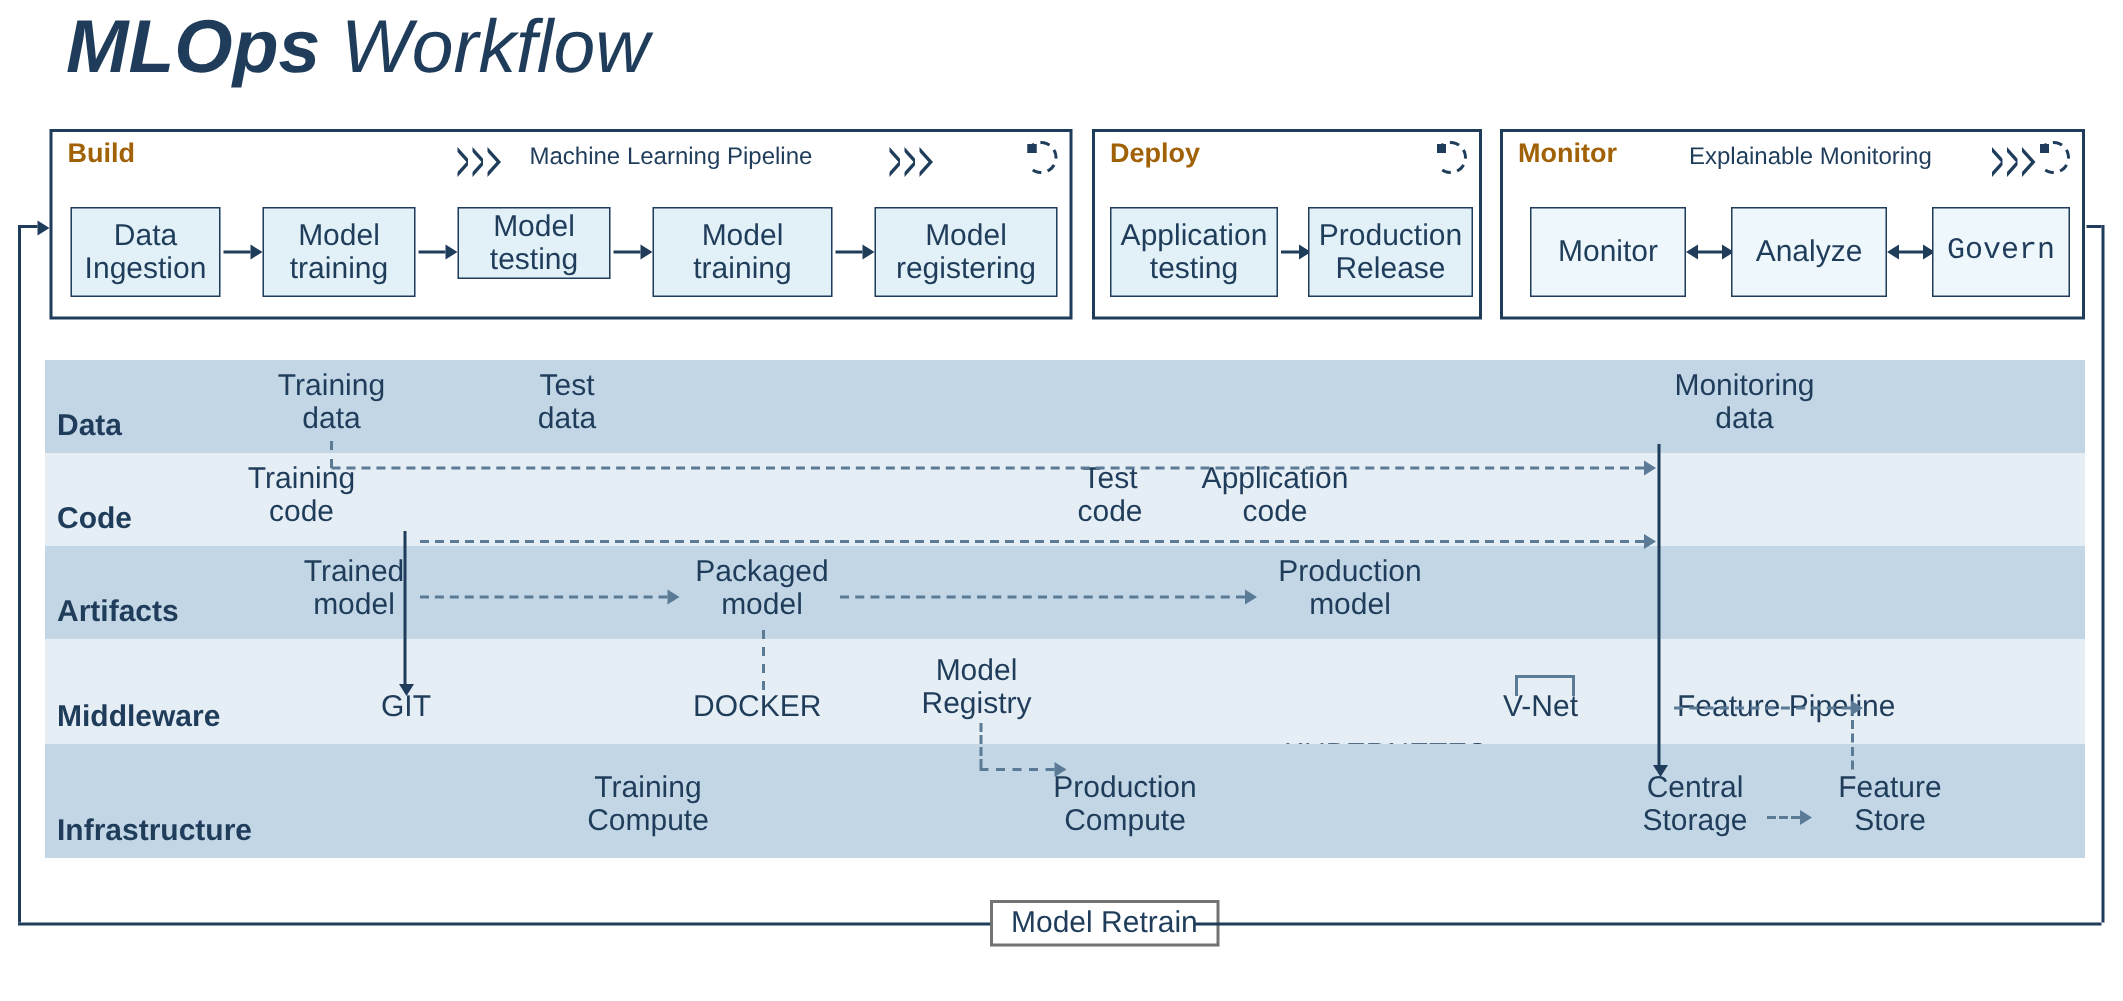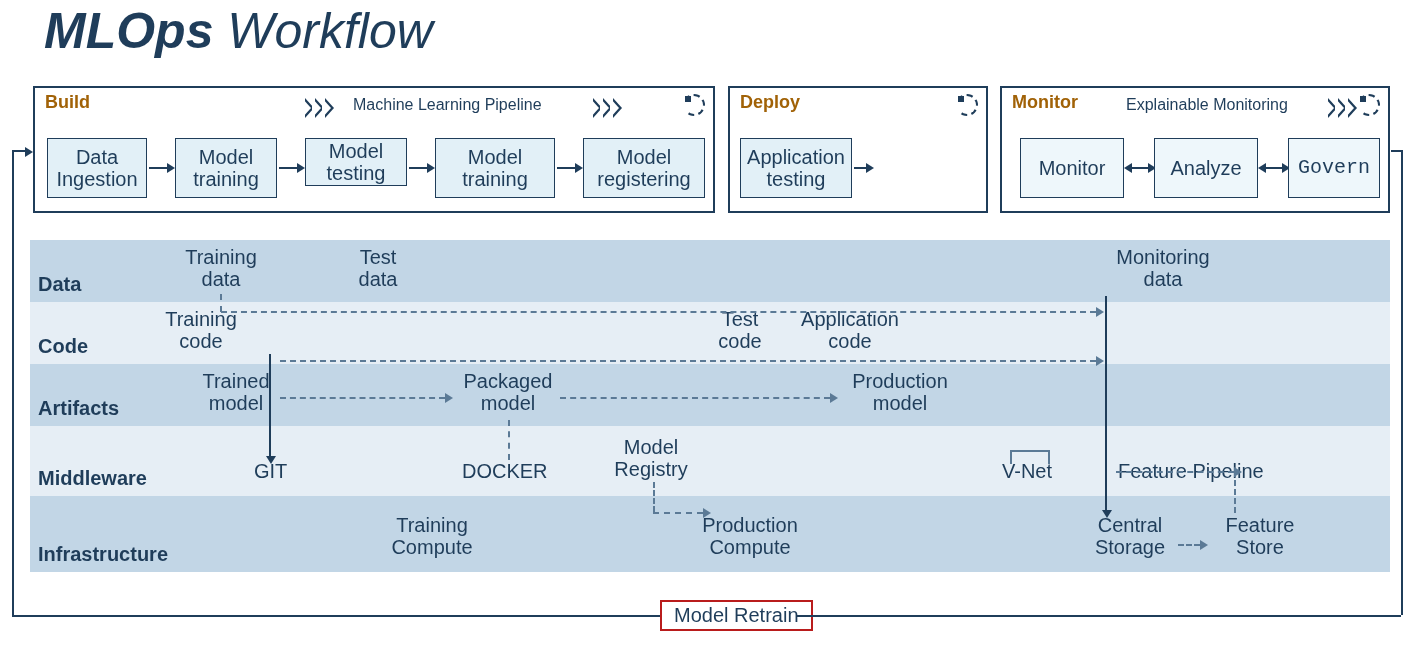--- a/index.html
+++ b/index.html
@@ -177,21 +177,21 @@
     position: absolute;
     font-size: 20px;
     color: #1f3d5a;
     text-align: center;
     line-height: 1.1;
   }
 
   
   .retrain-box {
     position: absolute;
-    border: 2px solid #b91c1c;
+    border: 2px solid #737373;
     background: #fff;
     font-size: 20px;
     color: #1f3d5a;
     padding: 2px 12px;
   }
 
   
   .loop-line-h { position:absolute; height:0; border-top: 2px solid #1f3d5a; }
   .loop-line-v { position:absolute; width:0; border-left: 2px solid #1f3d5a; }
   .loop-arrow-r::after{
@@ -230,20 +230,21 @@
   <div class="stage-box" style="left:400px; top:50px; width:120px; height:60px;">Model training</div>
   <div class="arrow-h" style="left:522px; top:79px; width:18px;"></div>
   <div class="stage-box" style="left:548px; top:50px; width:122px; height:60px;">Model registering</div>
 </div>
 
 <div class="stage-panel" style="left:728px; width:260px;">
   <div class="stage-title">Deploy</div>
   <div class="cycle-icon"></div>
   <div class="stage-box" style="left:10px; top:50px; width:112px; height:60px;">Application testing</div>
   <div class="arrow-h" style="left:124px; top:79px; width:12px;"></div>
+  <div class="stage-box" style="left:142px; top:50px; width:110px; height:60px;">Production Release</div>
 </div>
 
 <div class="stage-panel" style="left:1000px; width:390px;">
   <div class="stage-title">Monitor</div>
   <div class="stage-sub" style="left:124px;">Explainable Monitoring</div>
   <div class="chevrons" style="left:326px; top:10px;">
     <div class="chev"></div>
       <div class="chev"></div>
       <div class="chev"></div>
   </div>

